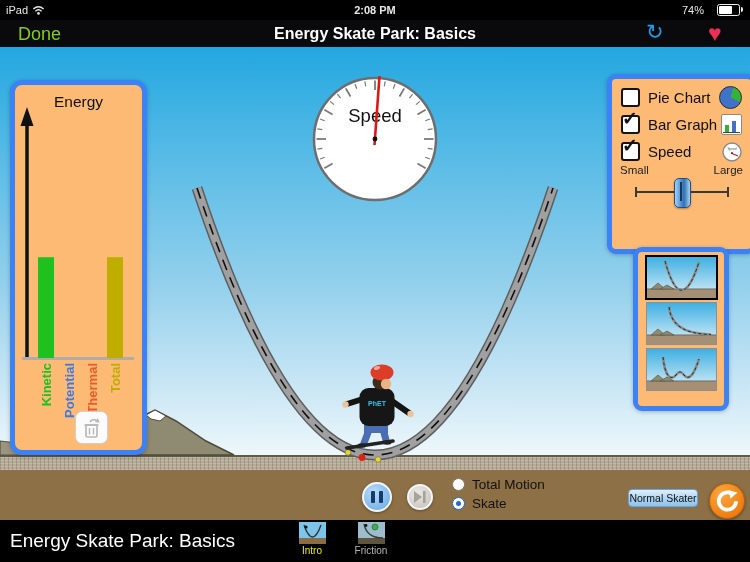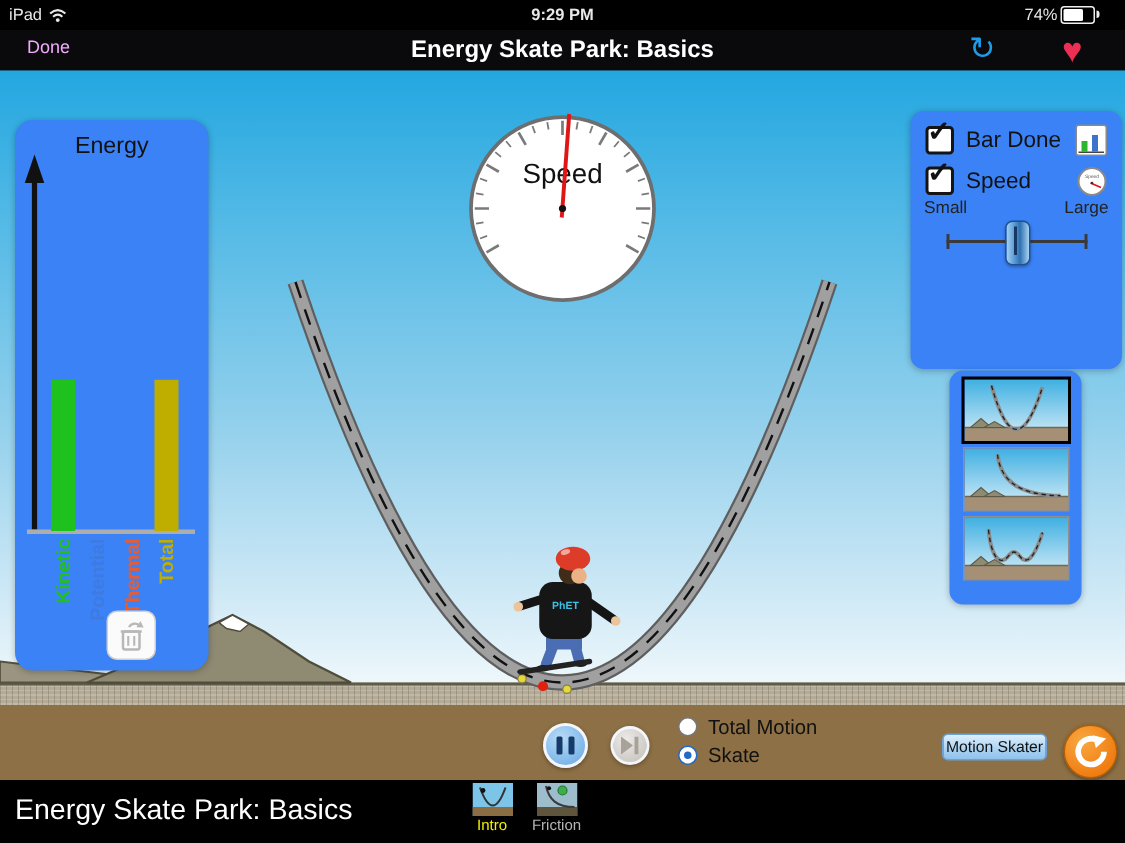--- a/index.html
+++ b/index.html
@@ -5,42 +5,42 @@
   html,body{margin:0;padding:0;background:#222;}
   .screen{position:relative;width:750px;height:562px;overflow:hidden;
     font-family:"Liberation Sans",sans-serif;-webkit-font-smoothing:antialiased;}
   .abs{position:absolute;}
 
   
   .statusbar{left:0;top:0;width:750px;height:20px;background:#000000;color:#e8e8e8;
     display:flex;align-items:center;font-size:11px;}
   .sb-left{position:absolute;left:6px;display:flex;align-items:center;gap:4px;}
   .sb-time{position:absolute;left:0;right:0;text-align:center;font-weight:bold;}
-  .sb-right{position:absolute;right:20px;display:flex;align-items:center;gap:2px;}
+  .sb-right{position:absolute;right:10px;display:flex;align-items:center;gap:13px;}
   .battery{position:relative;width:21px;height:10px;border:1px solid #efefef;border-radius:2.5px;}
   .battery-fill{position:absolute;left:1px;top:1px;bottom:1px;width:13px;background:#fff;border-radius:1px;}
   .battery-nub{position:absolute;right:-3.5px;top:2px;width:2px;height:5px;background:#efefef;border-radius:0 2px 2px 0;}
 
   .navbar{left:0;top:20px;width:750px;height:27px;background:#0a0a0c;color:#fff;}
-  .nav-done{position:absolute;left:18px;top:4px;font-size:12px;color:#f0abfc;cursor:pointer;}
+  .nav-done{position:absolute;left:18px;top:4px;font-size:18px;color:#84cc16;cursor:pointer;}
   .nav-title{position:absolute;left:0;right:0;top:5px;text-align:center;font-size:16px;font-weight:600;}
   .nav-refresh{position:absolute;left:646px;top:0px;font-size:21px;color:#1e9ce8;cursor:pointer;}
   .nav-heart{position:absolute;left:708px;top:0px;font-size:23px;color:#ed2f55;cursor:pointer;}
 
   
   .sim-sky{left:0;top:47px;width:750px;height:473px;
     background:linear-gradient(180deg,#23a7e0 0%,#55bae6 22%,#93d0ec 50%,#cfe9f6 74%,#edf7fb 86%,#f0f8fb 100%);}
   .dirt{left:0;top:455px;width:750px;height:13px;background:#b4aa95;border-top:2px solid #5f5b49;
     background-image:repeating-linear-gradient(90deg,rgba(92,86,70,.28) 0 1px,transparent 1px 4px),
       repeating-linear-gradient(0deg,rgba(255,255,255,.18) 0 1px,transparent 1px 3px);}
   .brownbar{left:0;top:470px;width:750px;height:50px;background:#8d7045;}
   .scene-svg{left:0;top:47px;pointer-events:none;}
 
   
-  .panel{background:#3b82f6;border:1px solid #3b82f6;box-shadow:0 1px 4px rgba(0,0,0,.25);}
+  .panel{background:#fdba74;border:5px solid #3b82f6;box-shadow:0 1px 4px rgba(0,0,0,.25);}
   .energy-panel{left:10px;top:80px;width:127px;height:365px;border-radius:12px;}
   .energy-title{position:absolute;top:8px;left:0;width:100%;text-align:center;font-size:15.5px;color:#111;}
   .trash-btn{position:absolute;left:60px;top:326px;width:31px;height:31px;border:1.5px solid #cfcfcf;
     border-radius:7px;background:#fbfbfb;display:flex;align-items:center;justify-content:center;cursor:pointer;}
 
   
   .gauge{left:311px;top:73px;}
 
   
   .control-panel{left:607px;top:74px;width:139px;height:170px;border-radius:9px;}
@@ -110,21 +110,21 @@
 
   <div class="abs statusbar">
     <div class="sb-left">
       <span>iPad</span>
       <svg width="13" height="10" viewBox="0 0 13 10">
         <path d="M1.4,4 Q6.5,-0.5 11.6,4" stroke="#e8e8e8" stroke-width="1.4" fill="none"></path>
         <path d="M3.4,6.2 Q6.5,3.4 9.6,6.2" stroke="#e8e8e8" stroke-width="1.4" fill="none"></path>
         <circle cx="6.5" cy="8.4" r="1.3" fill="#e8e8e8"></circle>
       </svg>
     </div>
-    <div class="sb-time">9:29 PM</div>
+    <div class="sb-time">2:08 PM</div>
     <div class="sb-right">
       <span>74%</span>
       <span class="battery">
         <span class="battery-fill"></span>
           <span class="battery-nub"></span>
       </span>
     </div>
   </div>
 
   <div class="abs navbar">
@@ -234,24 +234,29 @@
         <line x1="13.337513878610345" y1="95.25" x2="21.56475521456251" y2="90.5" stroke="#7a7a7a" stroke-width="1.8"></line>
       </g>
     <text x="64" y="49" font-size="18.5" fill="#111" text-anchor="middle" font-family="Liberation Sans, sans-serif">Speed</text>
     <line x1="63.5" y1="72" x2="68.5" y2="3" stroke="#e01515" stroke-width="2.6"></line>
     <circle cx="64" cy="66" r="2.4" fill="#111"></circle>
   </svg>
 
   <div class="abs panel control-panel">
     <div style="height:5px"></div>
     <div class="cp-row">
+      <span class="cbx"></span>
+      <span class="cp-label">Pie Chart</span>
+      <span class="cp-icon pie-icon"></span>
+    </div>
+    <div class="cp-row">
       <span class="cbx on">
           <span class="mark">✓</span>
         </span>
-      <span class="cp-label">Bar Done</span>
+      <span class="cp-label">Bar Graph</span>
       <span class="cp-icon bargraph-icon">
           <span class="b1"></span>
           <span class="b2"></span>
           <span class="bl"></span>
         </span>
     </div>
     <div class="cp-row">
       <span class="cbx on">
           <span class="mark">✓</span>
         </span>
@@ -320,32 +325,32 @@
     </svg>
   </div>
   <div class="radio-row abs" style="left:452px;top:477px;">
     <span class="radio" id="radio-slow"></span>
     <span class="radio-label">Total Motion</span>
   </div>
   <div class="radio-row abs" style="left:452px;top:496px;">
     <span class="radio sel" id="radio-normal"></span>
     <span class="radio-label">Skate</span>
   </div>
-  <div class="abs restart-btn">Motion Skater</div>
+  <div class="abs restart-btn">Normal Skater</div>
   <div class="abs reset-btn">
     <svg width="24" height="24" viewBox="0 0 24 24">
       <path d="M16.5,4.5 A8.6,8.6 0 1 0 21,12.2" fill="none" stroke="#fff" stroke-width="3.8"></path>
       <polygon points="13.5,1.2 22.5,3.4 15.6,9.6" fill="#fff"></polygon>
     </svg>
   </div>
 
   <div class="abs bottombar">
     <div class="bb-title">Energy Skate Park: Basics</div>
 
-    <div class="bb-tab active" style="left:307px;width:42px;">
+    <div class="bb-tab active" style="left:291px;width:42px;">
       <svg width="27" height="22" viewBox="0 0 27 22">
         <rect width="27" height="22" fill="#7cc4e8"></rect>
           <rect y="16" width="27" height="6" fill="#8a6d42"></rect>
         <path d="M5,3 Q13.5,27 22,3" fill="none" stroke="#333" stroke-width="1.4"></path>
         <circle cx="7" cy="5" r="1.6" fill="#111"></circle>
       </svg>
       <span class="bb-tab-label">Intro</span>
     </div>
     <div class="bb-tab" style="left:348px;width:46px;">
       <svg width="27" height="22" viewBox="0 0 27 22">

